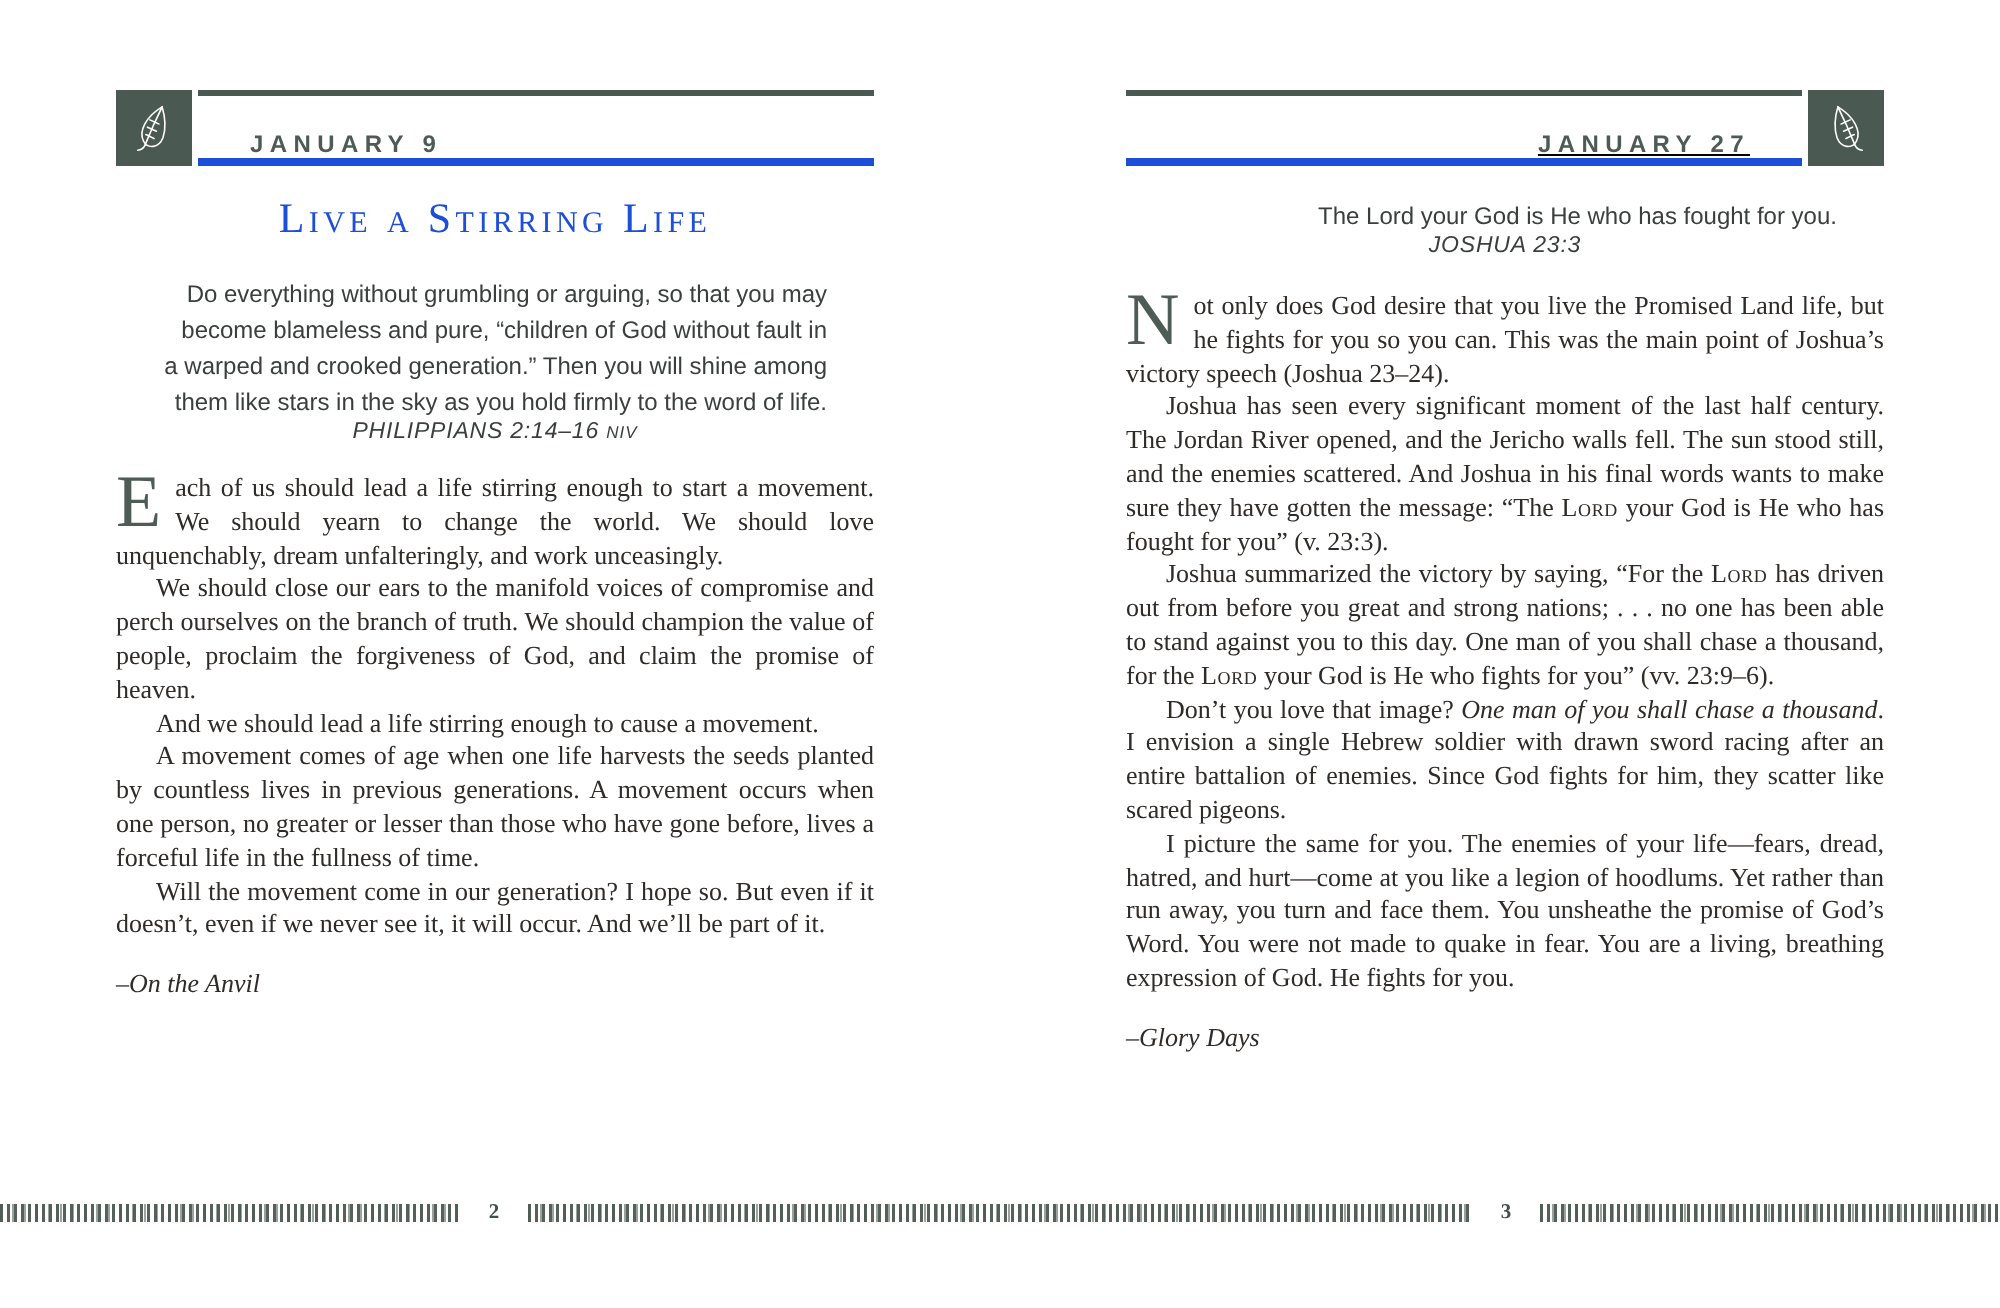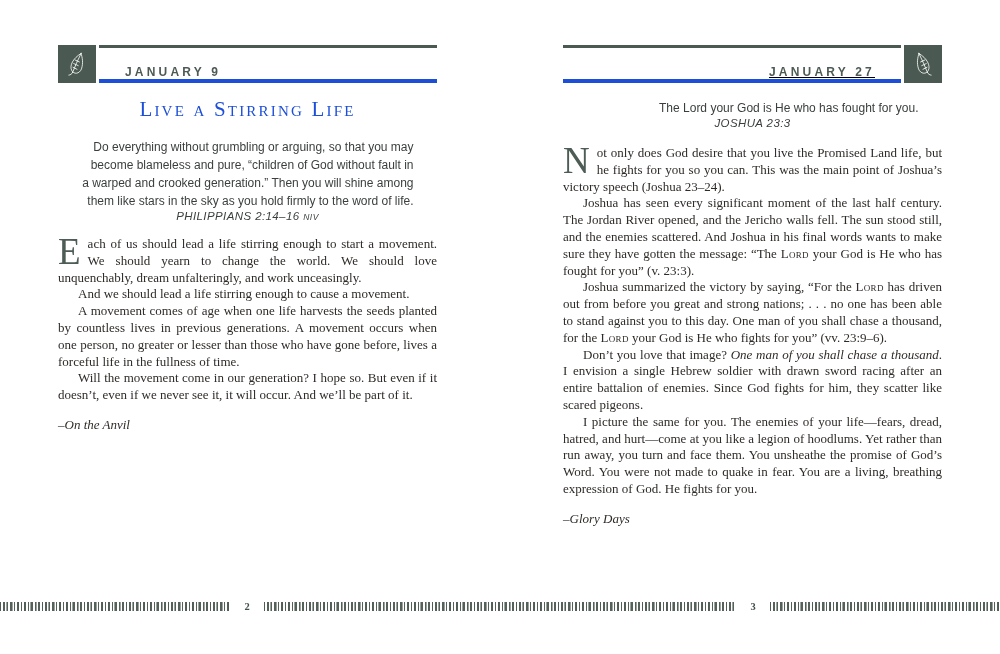--- a/index.html
+++ b/index.html
@@ -121,20 +121,21 @@
     <div class="page-title">Live a Stirring Life</div>
 
     <div class="epigraph">Do everything without grumbling or arguing, so that you may become blameless and pure, “children of God without fault in a warped and crooked generation.” Then you will shine among them like stars in the sky as you hold firmly to the word of life.</div>
     <div class="epigraph-ref">
       <span>PHILIPPIANS 2:14–16</span>
       <span class="epigraph-version">NIV</span>
     </div>
 
     <div class="page-body">
         <p><span class="dropcap">E</span><span>ach of us should lead a life stirring enough to start a movement. We should yearn to change the world. We should love unquenchably, dream unfalteringly, and work unceasingly.</span></p>
+        <p><span>We should close our ears to the manifold voices of compromise and perch ourselves on the branch of truth. We should champion the value of people, proclaim the forgiveness of God, and claim the promise of heaven.</span></p>
         <p><span>And we should lead a life stirring enough to cause a movement.</span></p>
         <p><span>A movement comes of age when one life harvests the seeds planted by countless lives in previous generations. A movement occurs when one person, no greater or lesser than those who have gone before, lives a forceful life in the fullness of time.</span></p>
         <p><span>Will the movement come in our generation? I hope so. But even if it doesn’t, even if we never see it, it will occur. And we’ll be part of it.</span></p>
       </div>
 
     <div class="attribution">–On the Anvil</div>
   </div>
 
   <div class="page page-right">
     <div class="banner">

